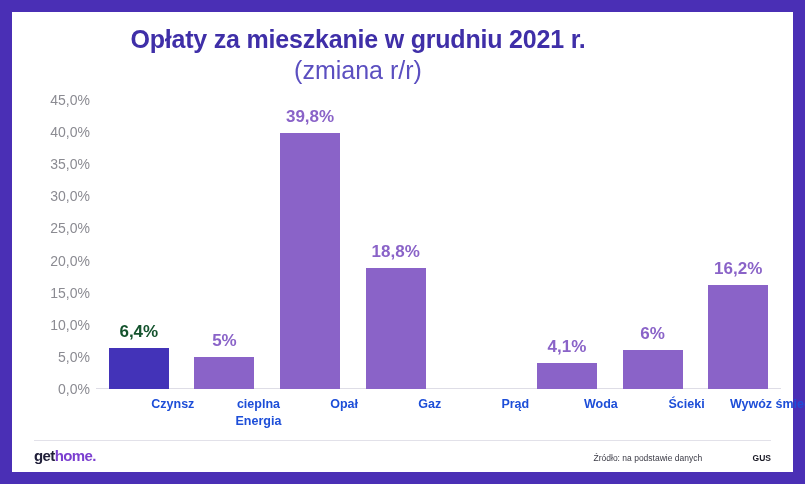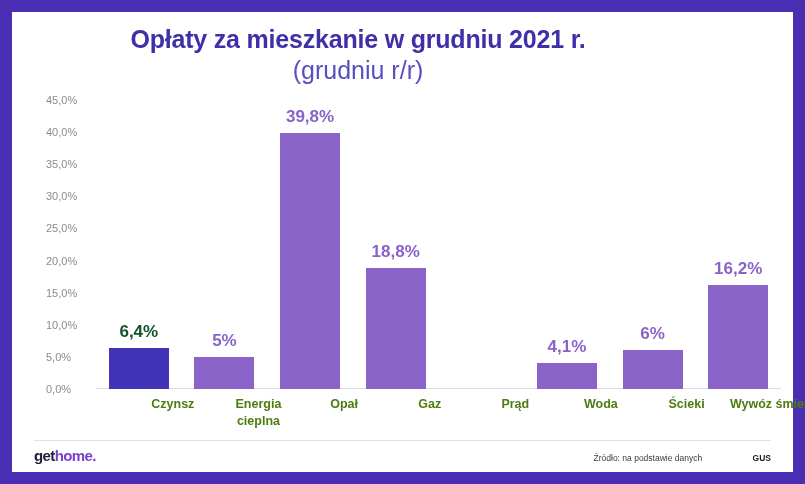--- a/index.html
+++ b/index.html
@@ -45,21 +45,22 @@
     width: 735px; height: 300px;
   }
   #axis-labels {
     position: absolute;
     left: 0; top: 0; width: 44px; height: 289px;
   }
   .ytick {
     position: absolute;
     right: 0;
     width: 44px;
-    font-size: 11px;
+    text-align: right;
+    font-size: 14px;
     color: #8b8b92;
     transform: translateY(-50%);
     white-space: nowrap;
   }
 
   #bars-area {
     position: absolute;
     left: 50px; top: 0;
     right: 0; height: 289px;
   }
@@ -98,21 +99,21 @@
     position: absolute;
     left: 84px; top: 296px;
     right: 0;
   }
   .cat-label {
     position: absolute;
     top: 0;
     text-align: center;
     font-size: 12.5px;
     font-weight: bold;
-    color: #4d7c0f;
+    color: #1d4ed8;
     line-height: 1.35;
   }
 
   
   #footer-rule {
     position: absolute;
     left: 22px; right: 22px; top: 428px;
     height: 1px;
     background: #e2e1e9;
   }
@@ -139,21 +140,21 @@
   }
   #source .src-strong { font-weight: bold; color: #1b1b26; margin-left: 48px; }
 </style>
 </head>
 <body>
 
 <div id="frame">
 
   <div id="title-block">
     <div id="title-main">Opłaty za mieszkanie w grudniu 2021 r.</div>
-    <div id="title-sub">(grudniu r/r)</div>
+    <div id="title-sub">(zmiana r/r)</div>
   </div>
 
   <div id="plot">
     <div id="axis-labels">
         <div class="ytick" style="top: 289px;">0,0%</div>
         <div class="ytick" style="top: 256.889px;">5,0%</div>
         <div class="ytick" style="top: 224.778px;">10,0%</div>
         <div class="ytick" style="top: 192.667px;">15,0%</div>
         <div class="ytick" style="top: 160.556px;">20,0%</div>
         <div class="ytick" style="top: 128.444px;">25,0%</div>
@@ -191,22 +192,22 @@
         <div class="bar-slot" style="left: 599.375px; width: 85.625px;">
           <div class="bar" style="height: 104.04px;"></div>
           <div class="bar-value" style="bottom: 110.04px;">16,2%</div>
         </div>
       </div>
     <div id="cat-labels">
         <div class="cat-label" style="left: -10px; width: 105.625px;">
           <div>Czynsz</div>
         </div>
         <div class="cat-label" style="left: 75.625px; width: 105.625px;">
+          <div>cieplna</div>
           <div>Energia</div>
-          <div>cieplna</div>
         </div>
         <div class="cat-label" style="left: 161.25px; width: 105.625px;">
           <div>Opał</div>
         </div>
         <div class="cat-label" style="left: 246.875px; width: 105.625px;">
           <div>Gaz</div>
         </div>
         <div class="cat-label" style="left: 332.5px; width: 105.625px;">
           <div>Prąd</div>
         </div>

